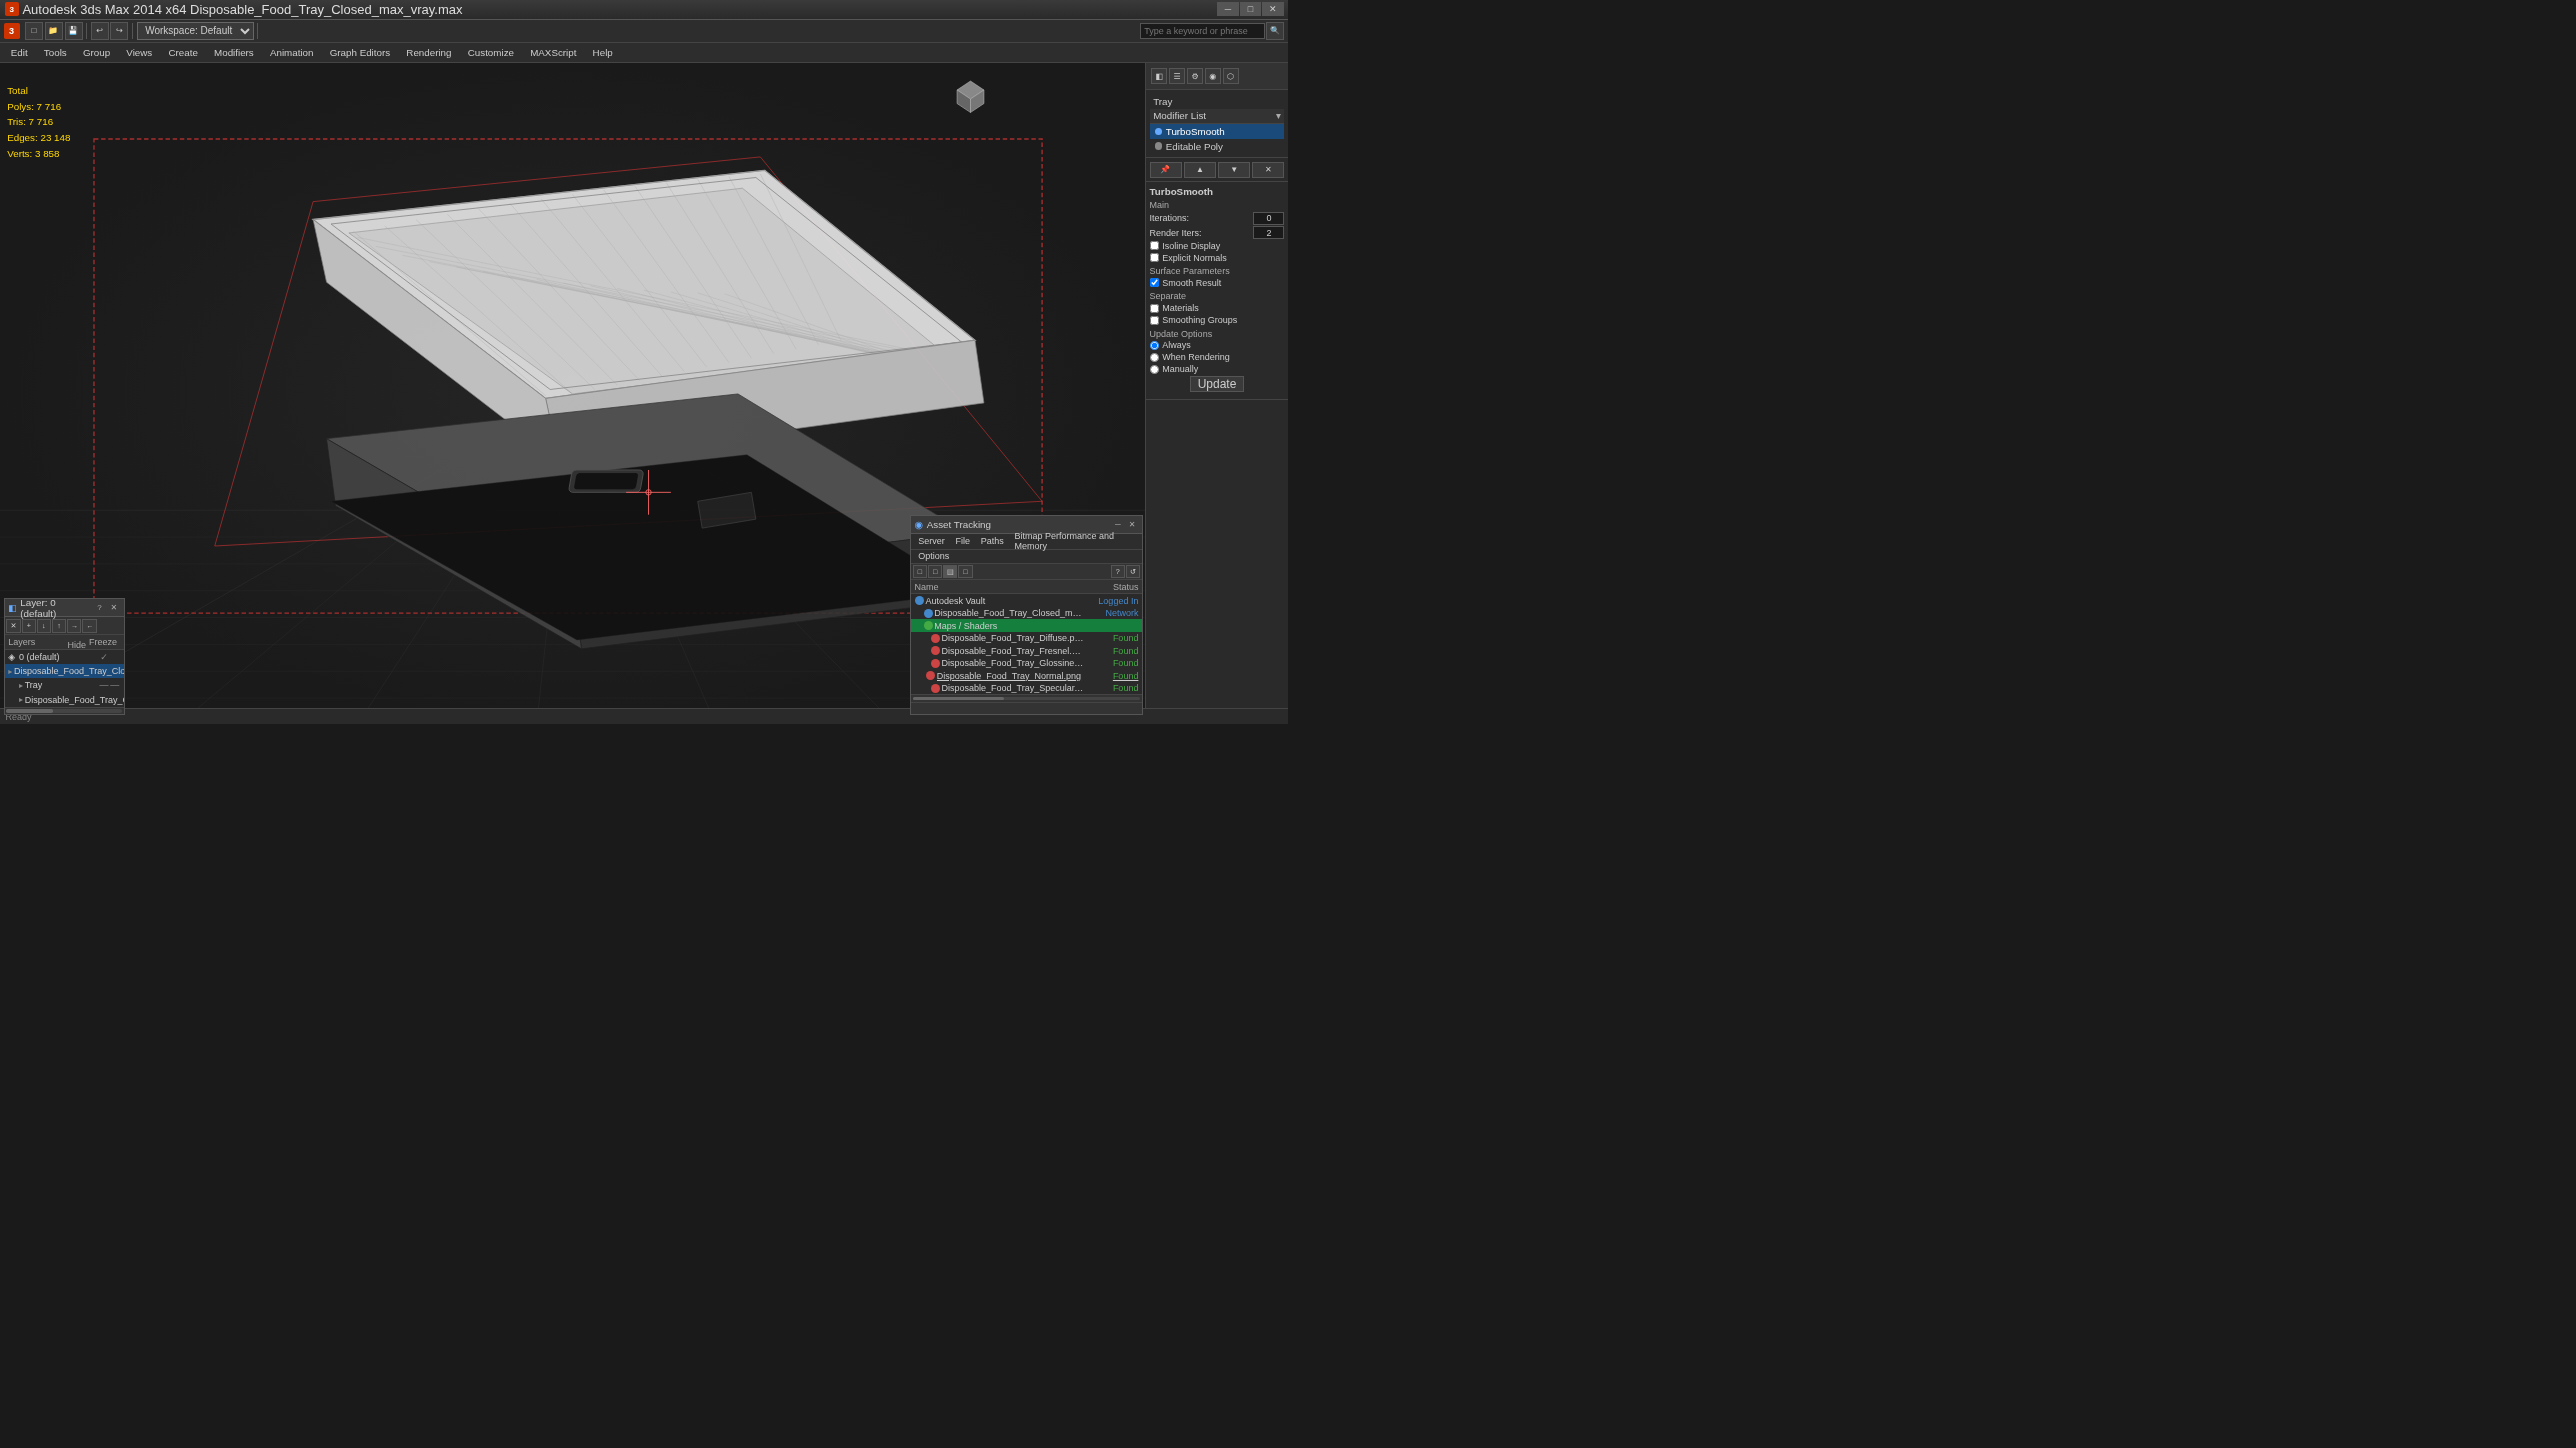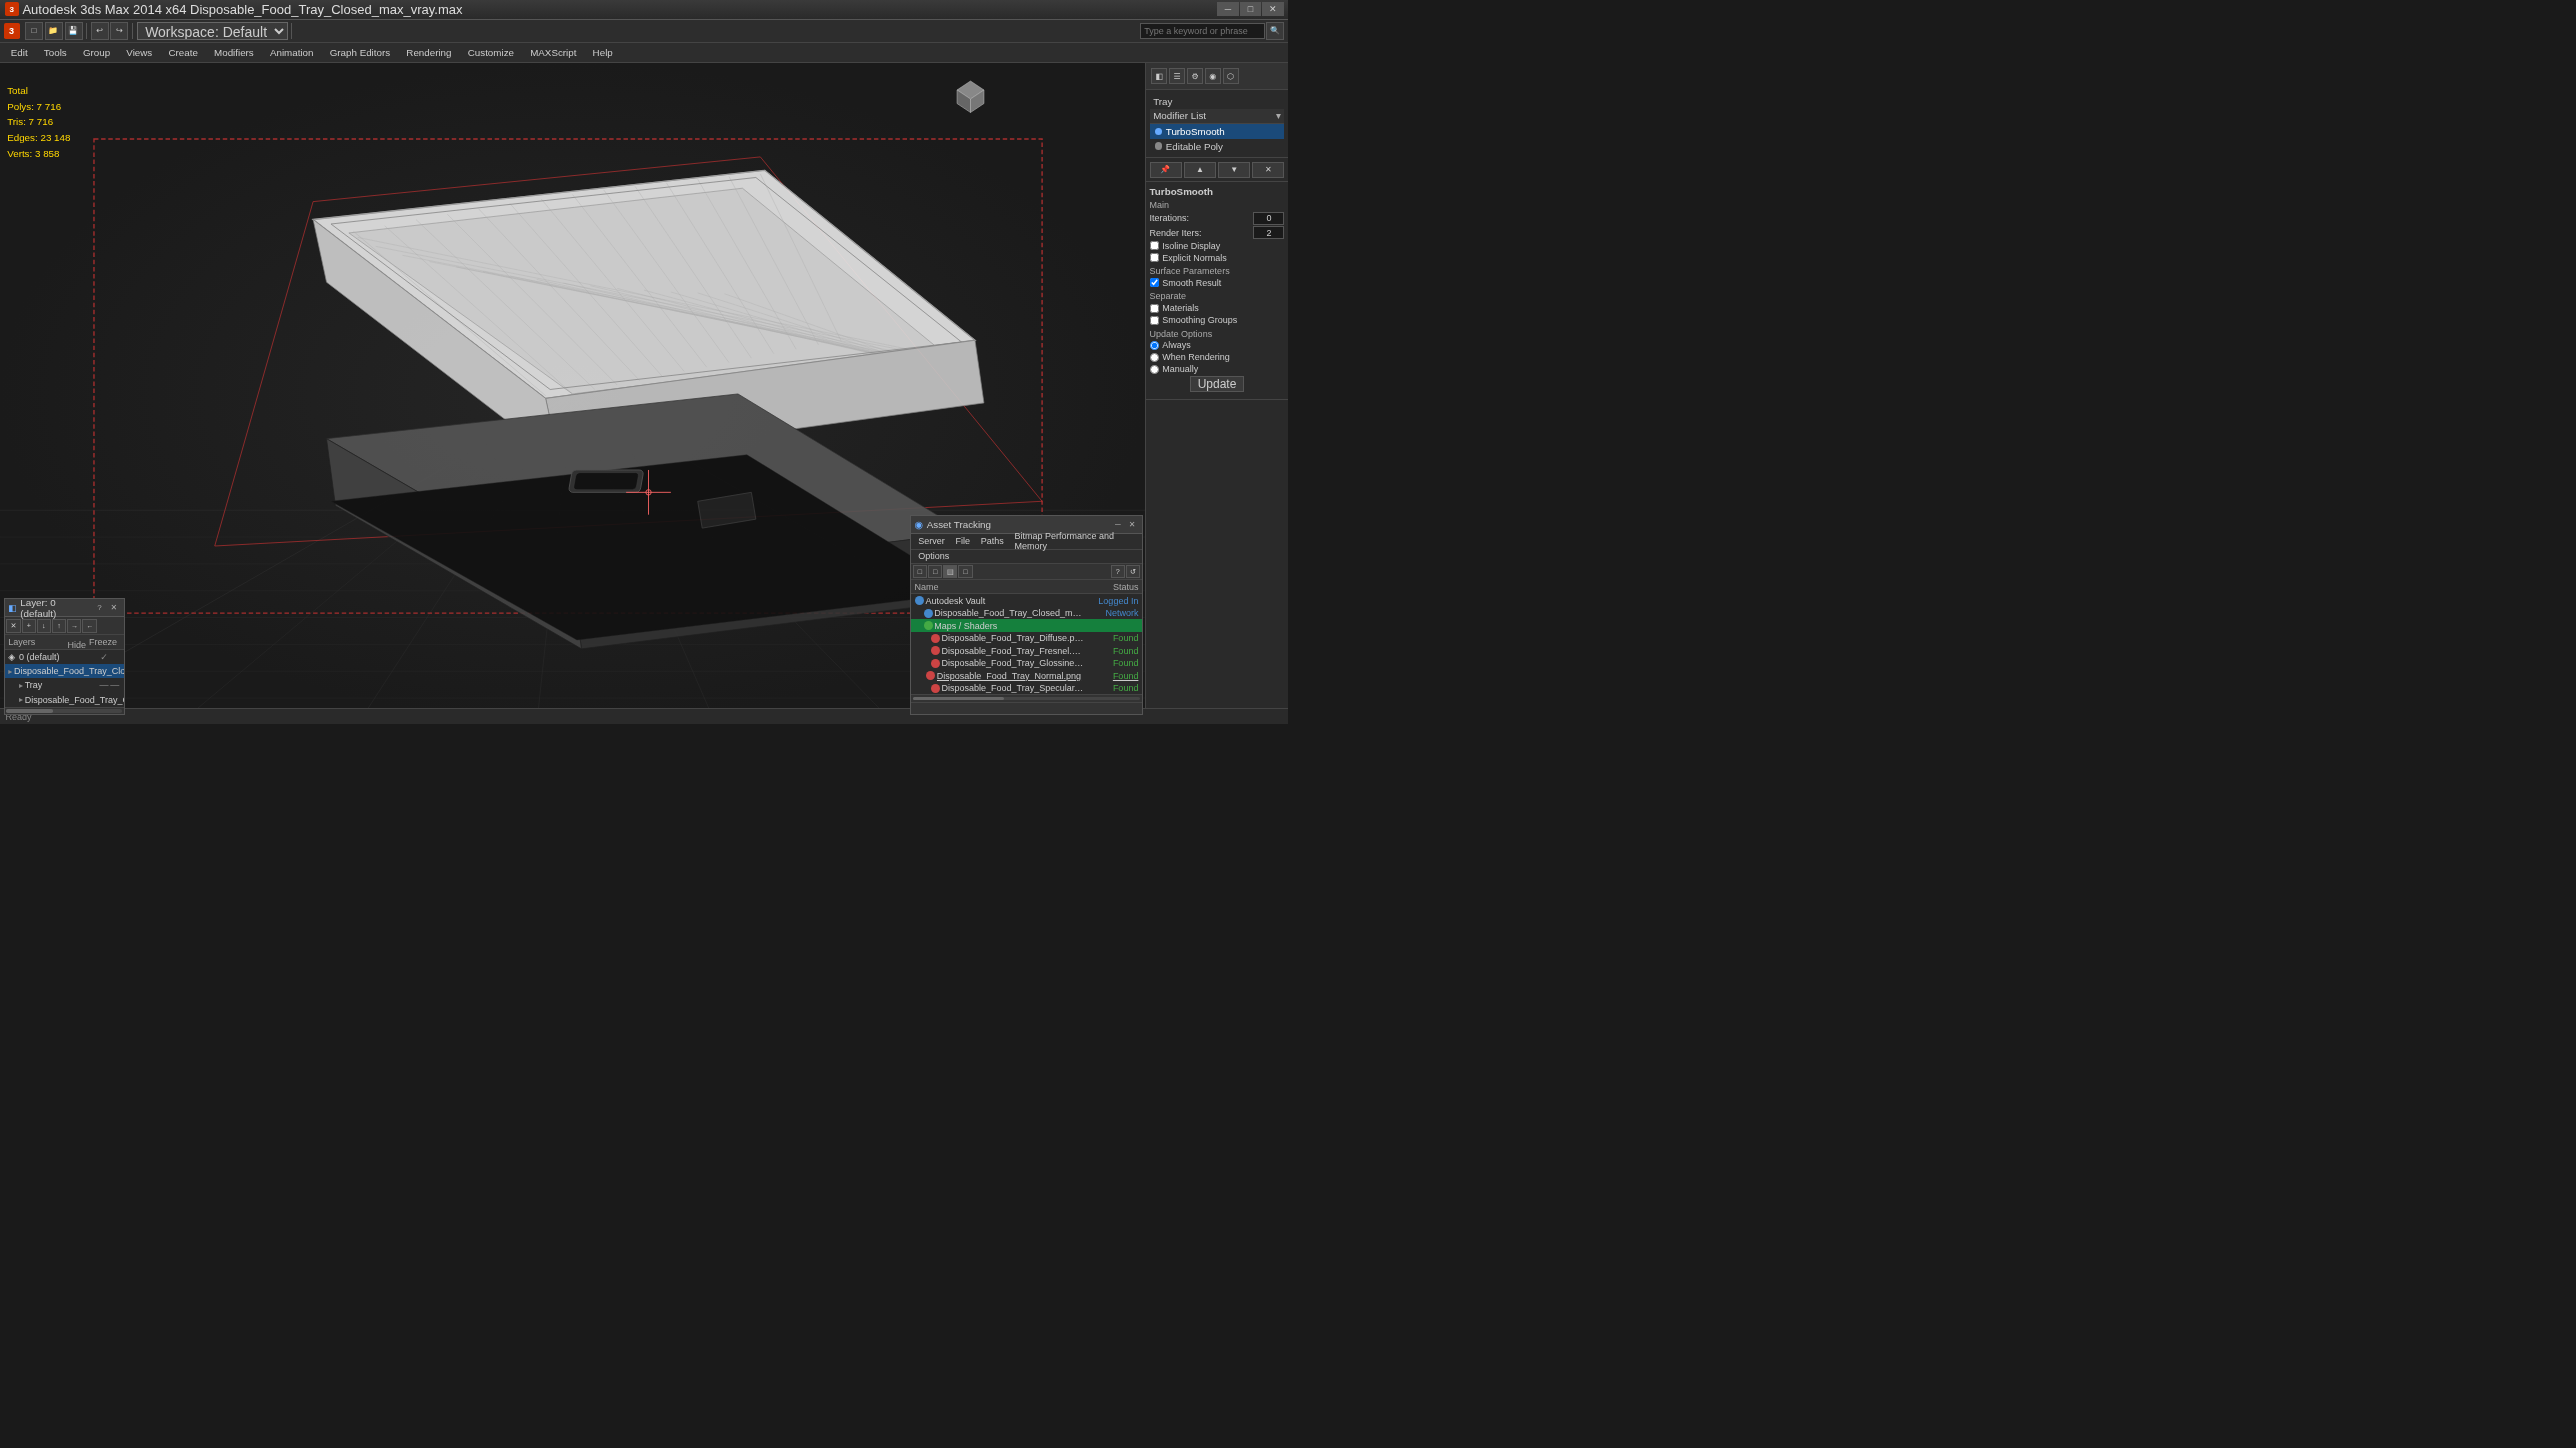--- a/index.html
+++ b/index.html
@@ -92,21 +92,21 @@
       width: 0.9px;
       height: 16px;
       background: #555;
       margin: 0 1.8px;
     }
     #workspace-selector {
       height: 18px;
       background: #3a3a3a;
       border: 0.9px solid #666;
       color: #ccc;
-      font-size: 14px;
+      font-size: 10px;
       padding: 0 3.6px;
       cursor: pointer;
     }
 
     
     #menu-bar {
       height: 19.7px;
       display: flex;
       align-items: center;
       padding: 0 3.6px;

